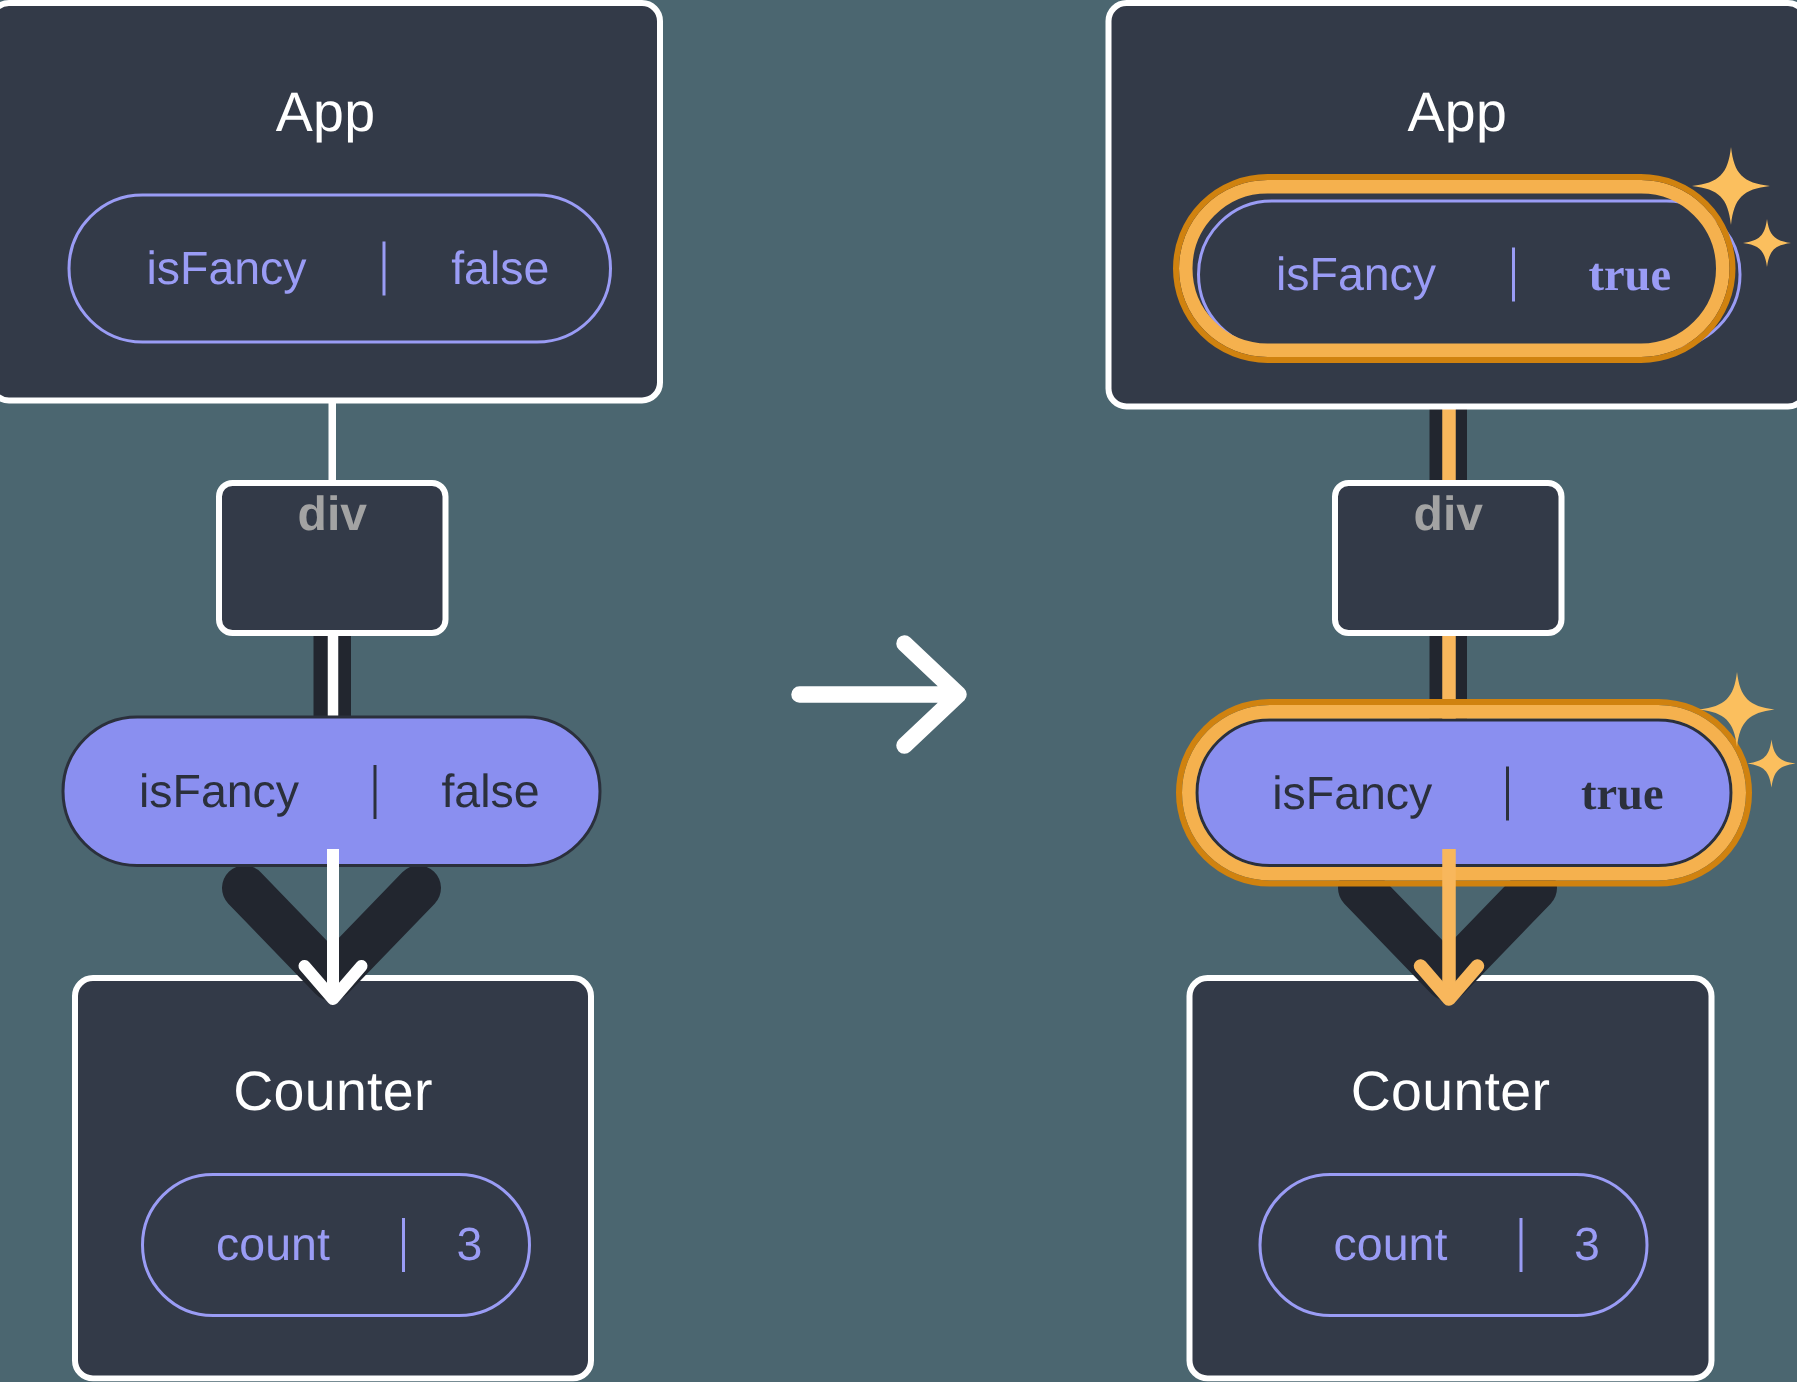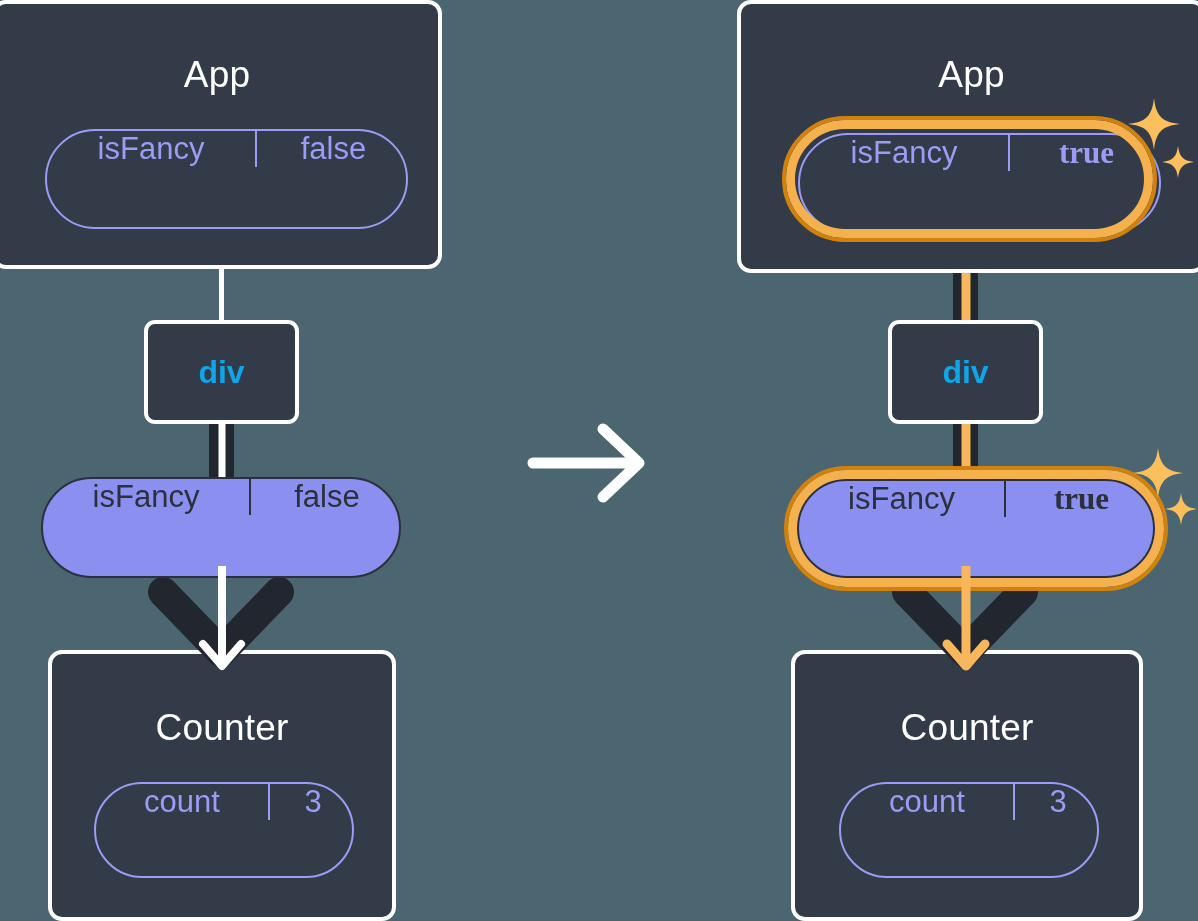--- a/index.html
+++ b/index.html
@@ -30,30 +30,30 @@
     letter-spacing:.2px;
   }
 
   
   .tagbox{
     position:absolute;
     background:#333a48;
     border:4px solid #ffffff;
     border-radius:11px;
     box-sizing:border-box;
-    display:flex;align-items:center;justify-content:center;
-    color:#0ea5e9;
+    display:flex;align-items:flex-start;justify-content:center;
+    color:#a3a3a3;
     font-size:32px;font-weight:700;
     z-index:9;
   }
 
   
   .pill{
     position:absolute;
-    display:flex;align-items:flex-start;
+    display:flex;align-items:center;
     border-radius:999px;
     box-sizing:border-box;
     z-index:8;
   }
   .pill .pk,.pill .pv{
     display:flex;align-items:center;justify-content:center;
     font-size:31px;
     box-sizing:border-box;
     white-space:nowrap;
   }

